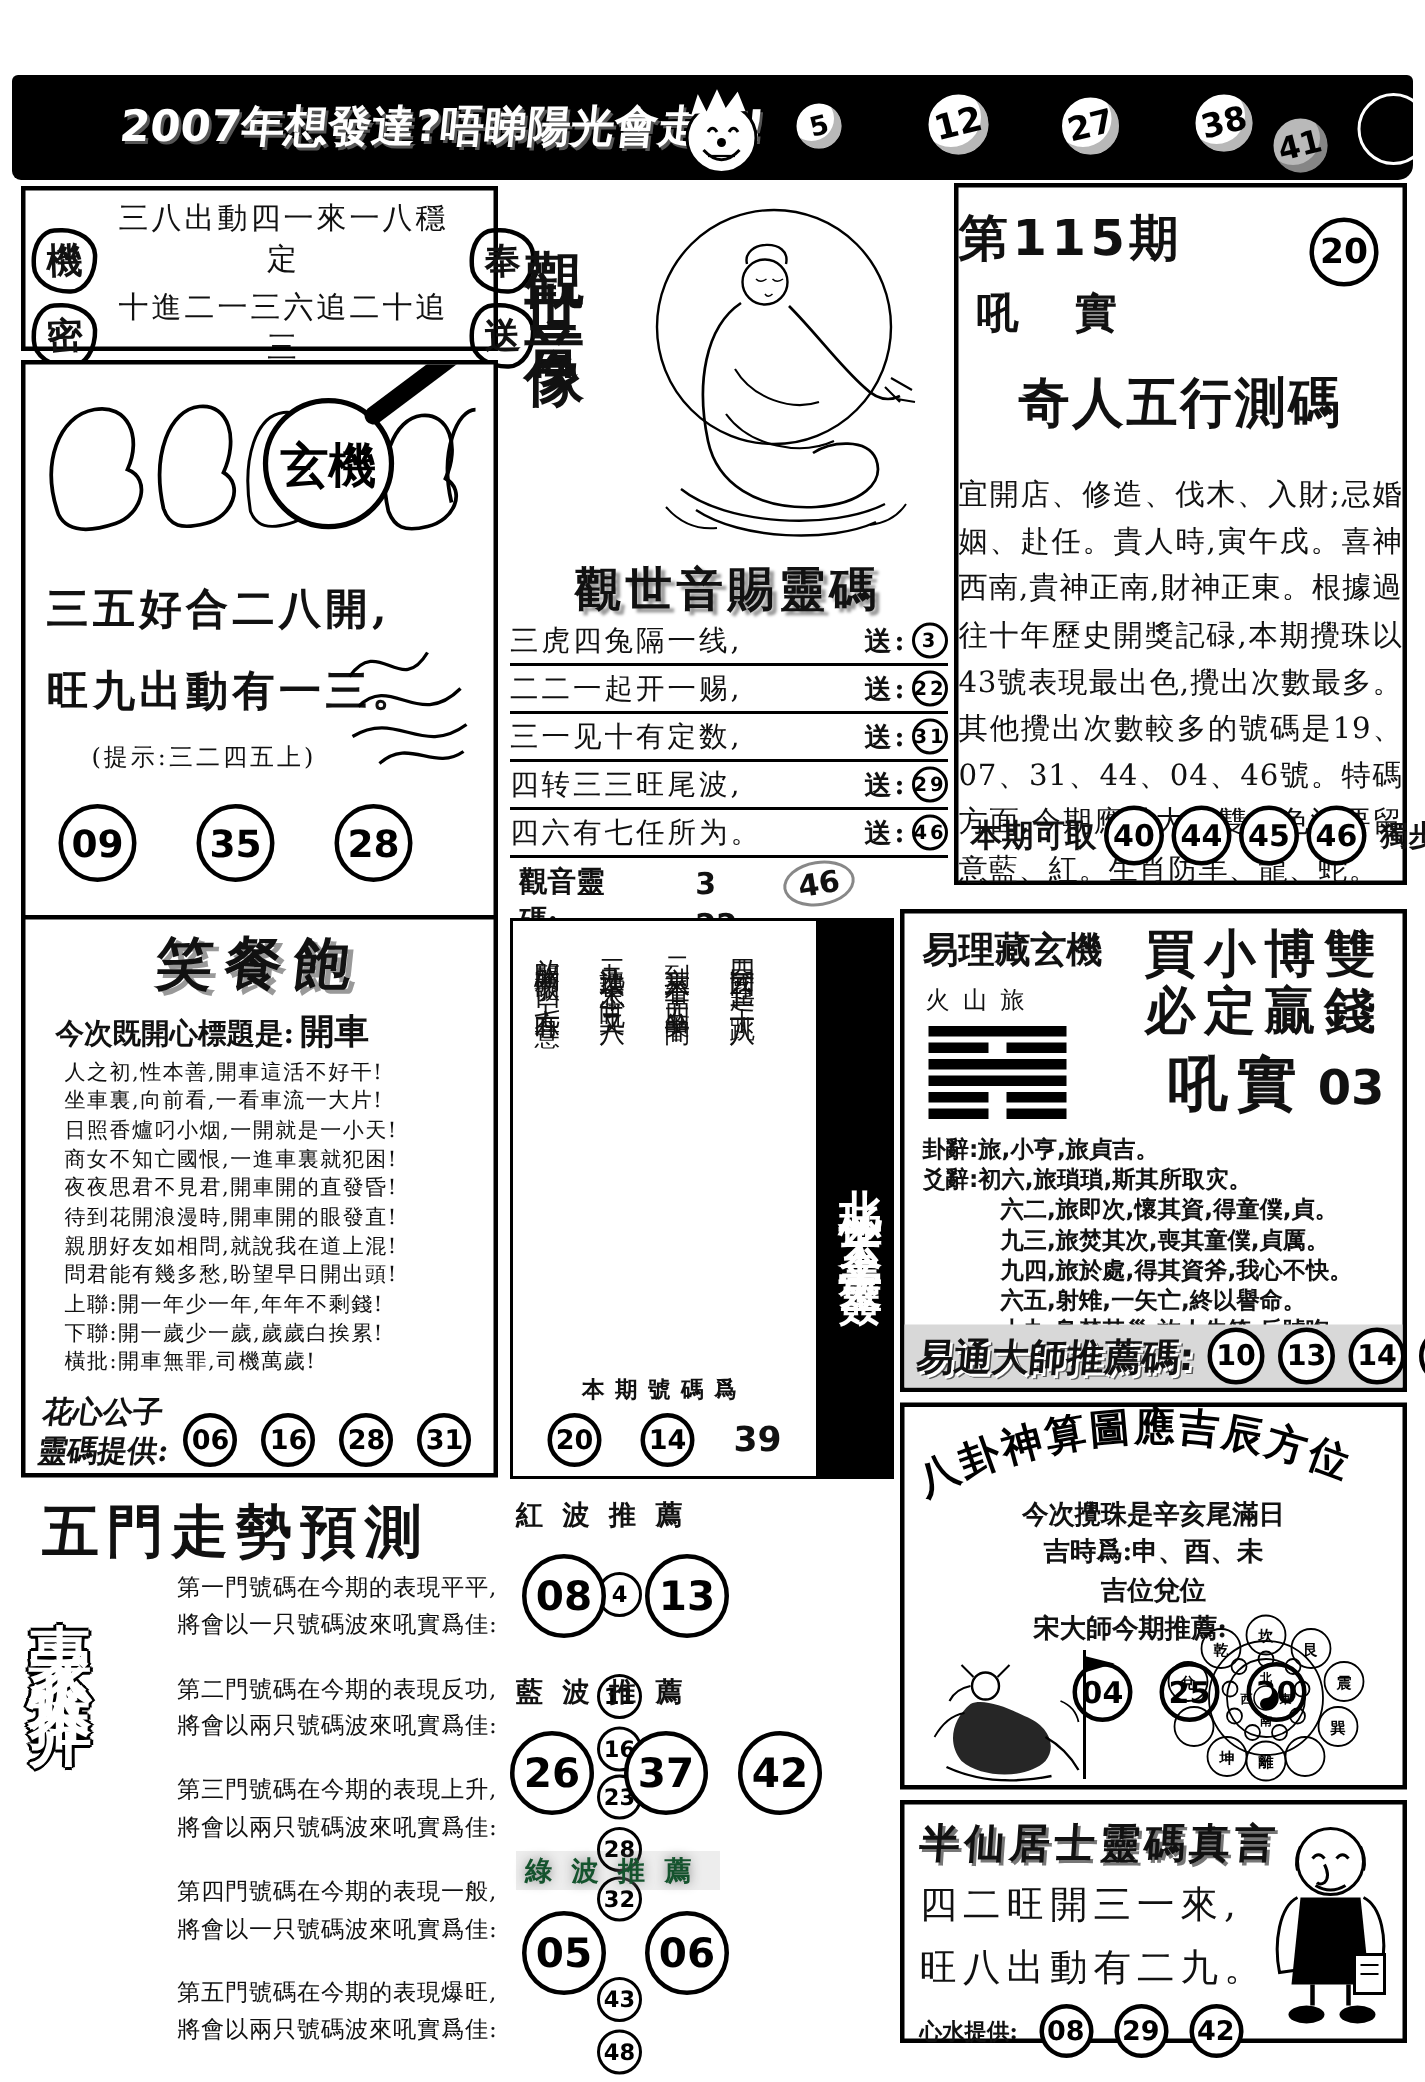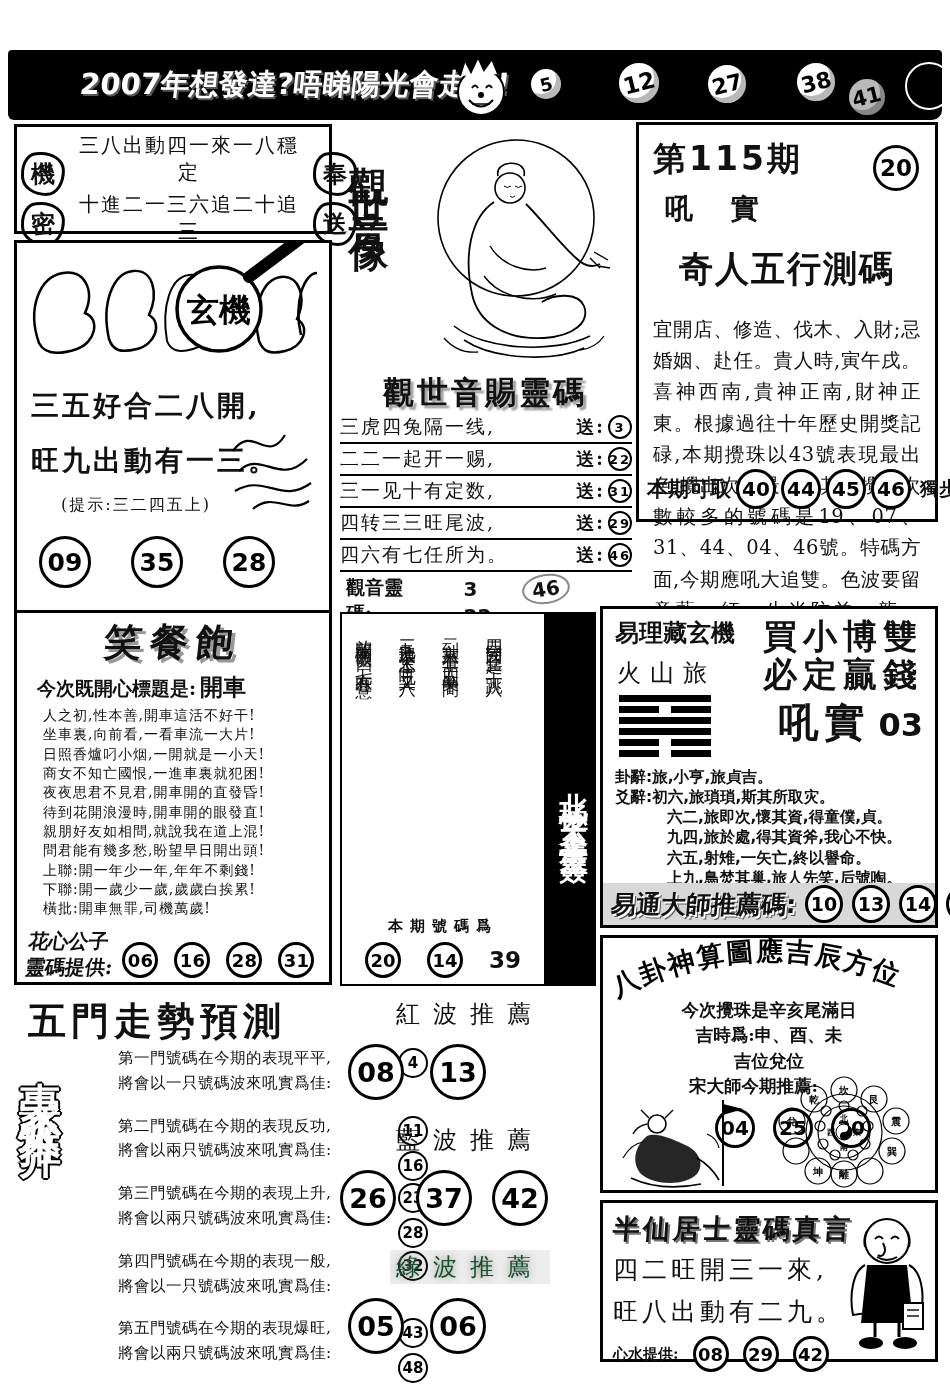--- a/index.html
+++ b/index.html
@@ -67,21 +67,21 @@
         font-size:31px;font-weight:900;letter-spacing:3px;font-family:"DejaVu Sans",sans-serif;}
   .gy-rows{position:absolute;left:4px;top:286px;right:2px;}
   .gy-row{height:30px;border-bottom:2.5px solid #000;display:flex;justify-content:space-between;
         align-items:center;font-size:19px;letter-spacing:2px;}
   .gy-send{display:flex;align-items:center;gap:3px;font-size:18px;font-weight:bold;}
   .gy-footer{position:absolute;left:10px;top:448px;display:flex;align-items:center;font-size:19px;font-weight:bold;}
   .gy-footer .nums{font-family:"DejaVu Sans",sans-serif;font-size:20px;font-weight:900;}
   .gy-footer .nums span{margin-left:38px;}
 
   
-  #issue-box{left:636px;top:122px;width:302px;height:400px;padding:12px 14px;}
+  #issue-box{left:636px;top:122px;width:302px;height:468px;padding:12px 0;}
   #issue-box .no{font-size:33px;font-weight:900;letter-spacing:3px;}
   #issue-box .call{font-size:28px;font-weight:900;letter-spacing:14px;margin:8px 0 0 12px;}
   #issue-box .ball20{position:absolute;right:16px;top:20px;}
   #issue-box .title{margin-top:18px;text-align:center;font-size:34px;font-weight:700;letter-spacing:2px;transform:scaleY(1.06);}
   #issue-box .body{margin-top:22px;font-size:19.5px;line-height:1.6;text-align:justify;letter-spacing:0.5px;}
   #issue-box .footer{position:absolute;left:8px;right:8px;bottom:10px;display:flex;align-items:center;gap:5px;}
   #issue-box .footer .lbl{font-size:21px;font-weight:900;white-space:nowrap;}
   #issue-box .footer .sign{font-size:19px;font-weight:900;white-space:nowrap;margin-left:4px;}
 
   
@@ -105,21 +105,21 @@
   .lq-footer .plain{font-size:23px;font-weight:900;font-family:"DejaVu Sans",sans-serif;}
   .lq-banner{width:50px;background:#000;color:#fff;writing-mode:vertical-rl;text-align:left;
         font-size:29px;font-weight:bold;letter-spacing:9px;padding-top:12px;
         font-family:"DejaVu Sans",sans-serif;display:flex;justify-content:center;}
 
   
   #yili-box{left:600px;top:606px;width:338px;height:322px;padding:8px 12px;}
   .y-top{display:flex;}
   .y-left{width:132px;}
   .y-left .hd{font-size:24px;font-weight:900;font-family:"DejaVu Sans",sans-serif;white-space:nowrap;}
-  .y-left .gua{font-size:24px;letter-spacing:9px;margin:8px 0 6px 2px;}
+  .y-left .gua{font-size:16px;letter-spacing:9px;margin:8px 0 6px 2px;}
   .hexagram{width:92px;margin-left:4px;}
   .hx-row{height:7px;margin-bottom:4px;display:flex;justify-content:space-between;}
   .hx-solid{background:#000;width:100%;}
   .hx-broken span{background:#000;width:40px;height:7px;display:block;}
   .hx-broken{display:flex;justify-content:space-between;}
   .y-right{flex:1;text-align:right;font-family:"DejaVu Sans",sans-serif;}
   .y-right .sl{font-size:34px;font-weight:900;letter-spacing:6px;line-height:1.12;white-space:nowrap;}
   .y-right .call-row{font-size:40px;font-weight:900;letter-spacing:6px;margin-top:2px;white-space:nowrap;}
   .y-right .call-num{font-size:32px;margin-left:8px;letter-spacing:0;}
   .y-lines{margin-top:6px;font-size:15.5px;line-height:1.3;font-weight:600;font-family:"DejaVu Sans",sans-serif;}
@@ -149,21 +149,21 @@
   
   #fivegates{position:absolute;left:0;top:990px;width:596px;height:398px;}
   .fg-title{position:absolute;left:28px;top:6px;font-size:38px;font-weight:900;letter-spacing:5px;}
   .fg-side{position:absolute;left:12px;top:58px;writing-mode:vertical-rl;font-size:42px;font-weight:900;
         font-family:"DejaVu Sans",sans-serif;letter-spacing:11px;}
   .fg-items{position:absolute;left:118px;top:56px;width:240px;}
   .fg-item{position:relative;margin-bottom:18px;}
   .fg-item .ln{font-size:15.5px;line-height:1.6;letter-spacing:0.5px;white-space:nowrap;}
   .fg-balls{position:absolute;right:-70px;top:2px;display:flex;flex-direction:column;gap:5px;}
   .waves{position:absolute;left:344px;top:8px;width:252px;}
-  .w-label{font-size:24px;letter-spacing:13px;font-weight:400;white-space:nowrap;text-align:center;}
+  .w-label{font-size:18px;letter-spacing:13px;font-weight:700;white-space:nowrap;}
   .w-balls{display:flex;gap:26px;margin:14px 0 24px 4px;}
   .smudge{text-shadow:0 0 8px #888;background:rgba(0,0,0,0.07);display:inline-block;padding:1px 6px;color:#14532d;}
 </style>
 </head>
 <body>
 
 <div class="page">
 
   <div id="banner">
     <div class="title sans">2007年想發達?唔睇陽光會走寶!</div>
@@ -438,20 +438,21 @@
       <div class="y-right">
         <div class="sl">買小博雙</div>
         <div class="sl">必定贏錢</div>
         <div class="call-row"><span>吼實</span><span class="call-num">03</span></div>
       </div>
     </div>
     <div class="y-lines">
       <div>卦辭:旅,小亨,旅貞吉。</div>
       <div>爻辭:初六,旅瑣瑣,斯其所取灾。</div>
       <div class="ind">六二,旅即次,懷其資,得童僕,貞。</div>
+      <div class="ind">九三,旅焚其次,喪其童僕,貞厲。</div>
       <div class="ind">九四,旅於處,得其資斧,我心不快。</div>
       <div class="ind">六五,射雉,一矢亡,終以譽命。</div>
       <div class="ind">上九,鳥焚其巢,旅人先笑,后號啕。</div>
     </div>
     <div class="y-footer">
       <span class="lbl">易通大師推薦碼:</span>
       <span class="ball b38 blob">
           <span>10</span>
         </span>
       <span class="ball b38 blob">

